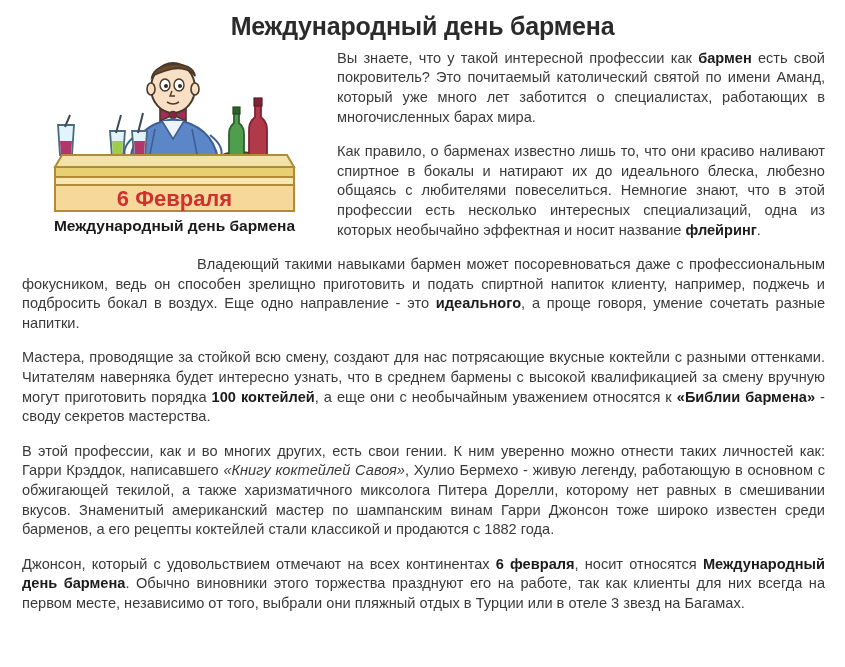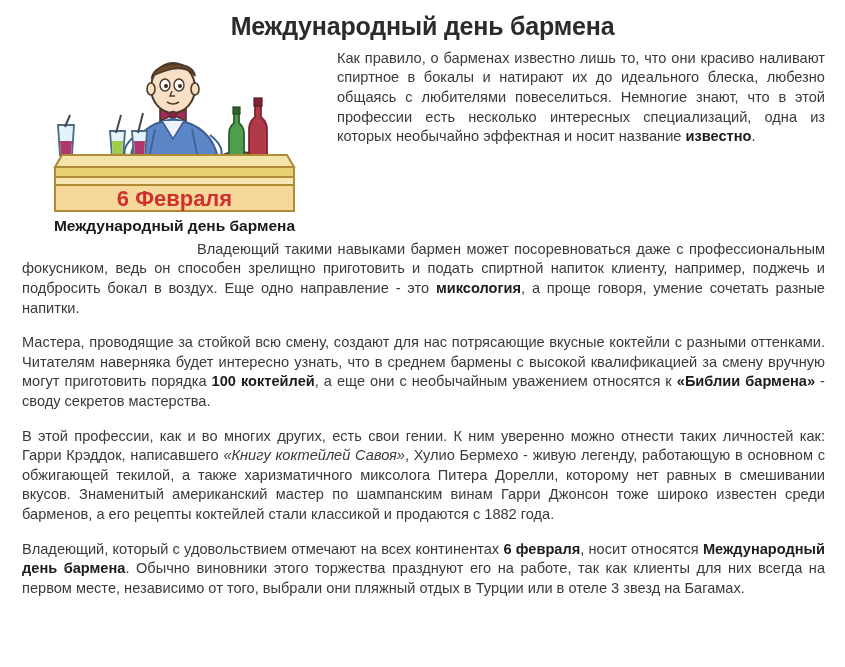--- a/index.html
+++ b/index.html
@@ -207,40 +207,43 @@
             <rect x="33" y="112" width="239" height="10" fill="#e8cf71" stroke="#b08a34" stroke-width="2"></rect>
             <rect x="33" y="122" width="239" height="8" fill="#f6e7b4" stroke="#b08a34" stroke-width="2"></rect>
             <rect x="33" y="130" width="239" height="26" fill="#f6d99a" stroke="#b08a34" stroke-width="2"></rect>
           </g>
         </svg>
       </div>
       <div class="figure-date">6 Февраля</div>
       <div class="figure-caption">Международный день бармена</div>
     </div>
 
-
     <p class="para para-right">
-      <span>Как правило, о барменах известно лишь то, что они красиво наливают спиртное в бокалы и натирают их до идеального блеска, любезно общаясь с любителями повеселиться. Немногие знают, что в этой профессии есть несколько интересных специализаций, одна из которых необычайно эффектная и носит название </span><b>известно</b><span>.</span>
+      <span>Вы знаете, что у такой интересной профессии как </span><b>бармен</b><span> есть свой покровитель? Это почитаемый католический святой по имени Аманд, который уже много лет заботится о специалистах, работающих в многочисленных барах мира.</span>
+    </p>
+
+    <p class="para para-right">
+      <span>Как правило, о барменах известно лишь то, что они красиво наливают спиртное в бокалы и натирают их до идеального блеска, любезно общаясь с любителями повеселиться. Немногие знают, что в этой профессии есть несколько интересных специализаций, одна из которых необычайно эффектная и носит название </span><b>флейринг</b><span>.</span>
     </p>
 
   </div>
 
   <div class="body-section">
 
     <p class="para indent-lg">
-      <span>Владеющий такими навыками бармен может посоревноваться даже с профессиональным фокусником, ведь он способен зрелищно приготовить и подать спиртной напиток клиенту, например, поджечь и подбросить бокал в воздух. Еще одно направление - это </span><b>миксология</b><span>, а проще говоря, умение сочетать разные напитки.</span>
+      <span>Владеющий такими навыками бармен может посоревноваться даже с профессиональным фокусником, ведь он способен зрелищно приготовить и подать спиртной напиток клиенту, например, поджечь и подбросить бокал в воздух. Еще одно направление - это </span><b>идеального</b><span>, а проще говоря, умение сочетать разные напитки.</span>
     </p>
 
     <p class="para">
       <span>Мастера, проводящие за стойкой всю смену, создают для нас потрясающие вкусные коктейли с разными оттенками. Читателям наверняка будет интересно узнать, что в среднем бармены с высокой квалификацией за смену вручную могут приготовить порядка </span><b>100 коктейлей</b><span>, а еще они с необычайным уважением относятся к </span><b>«Библии бармена»</b><span> - своду секретов мастерства.</span>
     </p>
 
     <p class="para">
       <span>В этой профессии, как и во многих других, есть свои гении. К ним уверенно можно отнести таких личностей как: Гарри Крэддок, написавшего </span><i>«Книгу коктейлей Савоя»</i><span>, Хулио Бермехо - живую легенду, работающую в основном с обжигающей текилой, а также харизматичного миксолога Питера Дорелли, которому нет равных в смешивании вкусов. Знаменитый американский мастер по шампанским винам Гарри Джонсон тоже широко известен среди барменов, а его рецепты коктейлей стали классикой и продаются с 1882 года.</span>
     </p>
 
     <p class="para para-tight">
-      <span>Владеющий, который с удовольствием отмечают на всех континентах </span><b>6 февраля</b><span>, носит относятся </span><b>Международный день бармена</b><span>. Обычно виновники этого торжества празднуют его на работе, так как клиенты для них всегда на первом месте, независимо от того, выбрали они пляжный отдых в Турции или в отеле 3 звезд на Багамах.</span>
+      <span>Джонсон, который с удовольствием отмечают на всех континентах </span><b>6 февраля</b><span>, носит относятся </span><b>Международный день бармена</b><span>. Обычно виновники этого торжества празднуют его на работе, так как клиенты для них всегда на первом месте, независимо от того, выбрали они пляжный отдых в Турции или в отеле 3 звезд на Багамах.</span>
     </p>
 
   </div>
 
 </div>
 
 </body></html>

